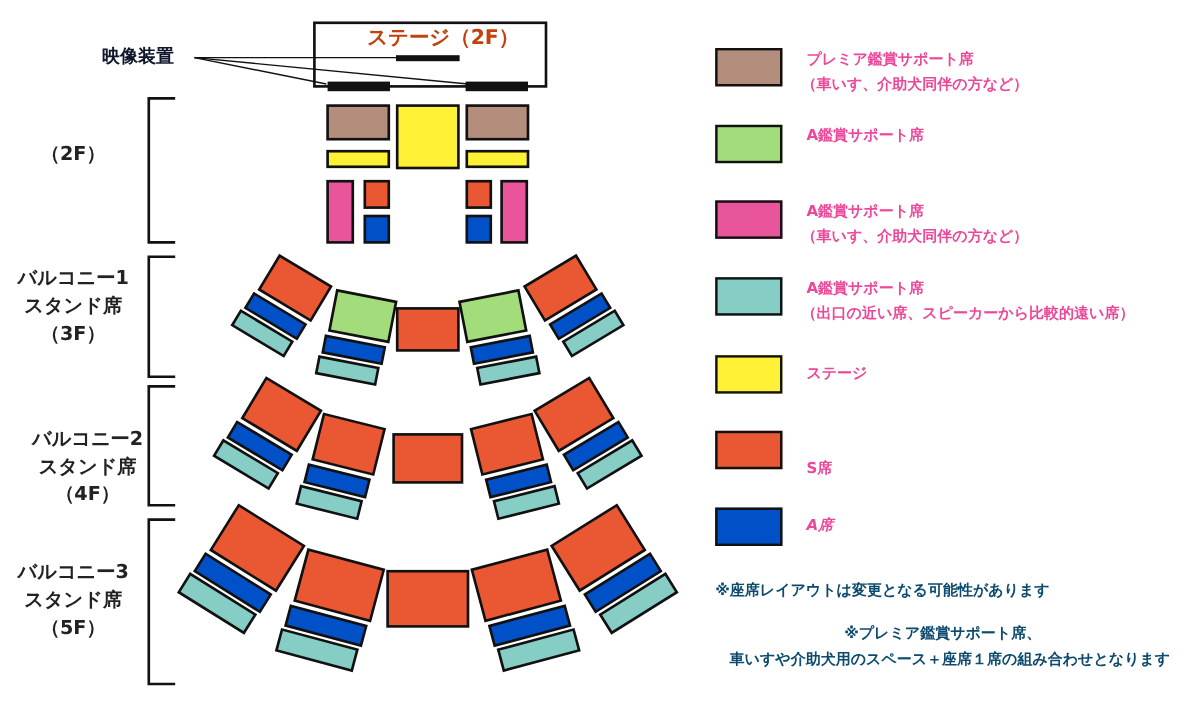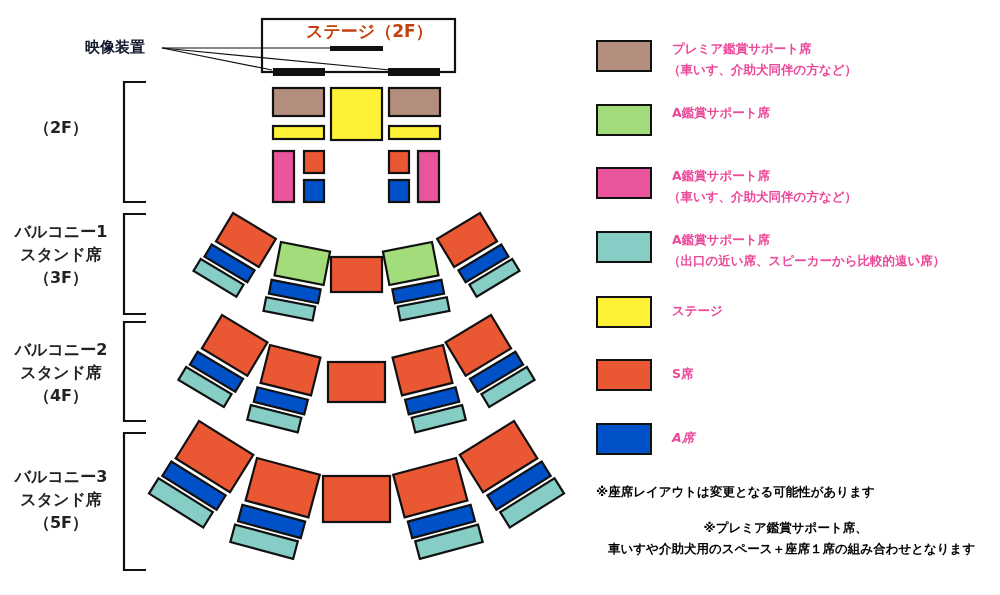--- a/index.html
+++ b/index.html
@@ -9,21 +9,21 @@
   .floor-label { position: absolute; left: 0; width: 122px; text-align: center;
                  font-weight: bold; font-size: 16px; line-height: 23px; color: #222; }
   .floor-label span { display: block; white-space: nowrap; }
   .stage-title { position: absolute; left: 306px; top: 20px; font-weight: bold; font-size: 17px; color: #c2410c; white-space: nowrap; }
   .screen-label { position: absolute; left: 85px; top: 38px; font-weight: bold; font-size: 15px; color: #0f172a; white-space: nowrap; }
   .legend-item { position: absolute; left: 596px; height: 32px; }
   .swatch { position: absolute; left: 0; top: 0; width: 52px; height: 28px; border: 2px solid #111; }
   .legend-text { position: absolute; left: 76px; top: -2px; font-weight: bold; font-size: 12.5px; line-height: 21px; color: #ec4899; white-space: nowrap; }
   .legend-text span { display: block; }
   .legend-text .sub { margin-left: -4px; }
-  .notes { position: absolute; left: 596px; font-weight: bold; font-size: 12.5px; line-height: 21px; color: #000000; white-space: nowrap; }
+  .notes { position: absolute; left: 596px; font-weight: bold; font-size: 12.5px; line-height: 21px; color: #0c4a6e; white-space: nowrap; }
   .notes span { display: block; }
   .indent { padding-left: 12px; }
 </style>
 </head>
 <body>
 
 <svg id="map" width="600" height="595" viewBox="0 0 600 595" xmlns="http://www.w3.org/2000/svg">
   <g stroke="#111" stroke-width="2.2" stroke-linejoin="miter">
 
     <rect x="262" y="19" width="193" height="53" fill="#fff"></rect>
@@ -137,21 +137,21 @@
 <div class="screen-label">映像装置</div>
 
 <div class="floor-label" style="top:116px;">
   <span>（2F）</span>
 </div>
 <div class="floor-label" style="top:220px;">
   <span>バルコニー1</span>
   <span>スタンド席</span>
   <span>（3F）</span>
 </div>
-<div class="floor-label" style="top:338px;">
+<div class="floor-label" style="top:354px;padding-left:12px;">
   <span>バルコニー2</span>
   <span>スタンド席</span>
   <span>（4F）</span>
 </div>
 <div class="floor-label" style="top:465px;">
   <span>バルコニー3</span>
   <span>スタンド席</span>
   <span>（5F）</span>
 </div>
 
@@ -184,21 +184,21 @@
     </div>
   </div>
   <div class="legend-item" style="top:296px;">
     <div class="swatch" style="background:#FFF236;"></div>
     <div class="legend-text" style="top:4px;">
       <span>ステージ</span>
     </div>
   </div>
   <div class="legend-item" style="top:359px;">
     <div class="swatch" style="background:#EA5733;"></div>
-    <div class="legend-text" style="top:4px;">
+    <div class="legend-text" style="top:20px;">
       <span>S席</span>
     </div>
   </div>
   <div class="legend-item" style="top:423px;">
     <div class="swatch" style="background:#0050C8;"></div>
     <div class="legend-text" style="top:4px;font-style:italic;">
       <span>A席</span>
     </div>
   </div>
 </div>

